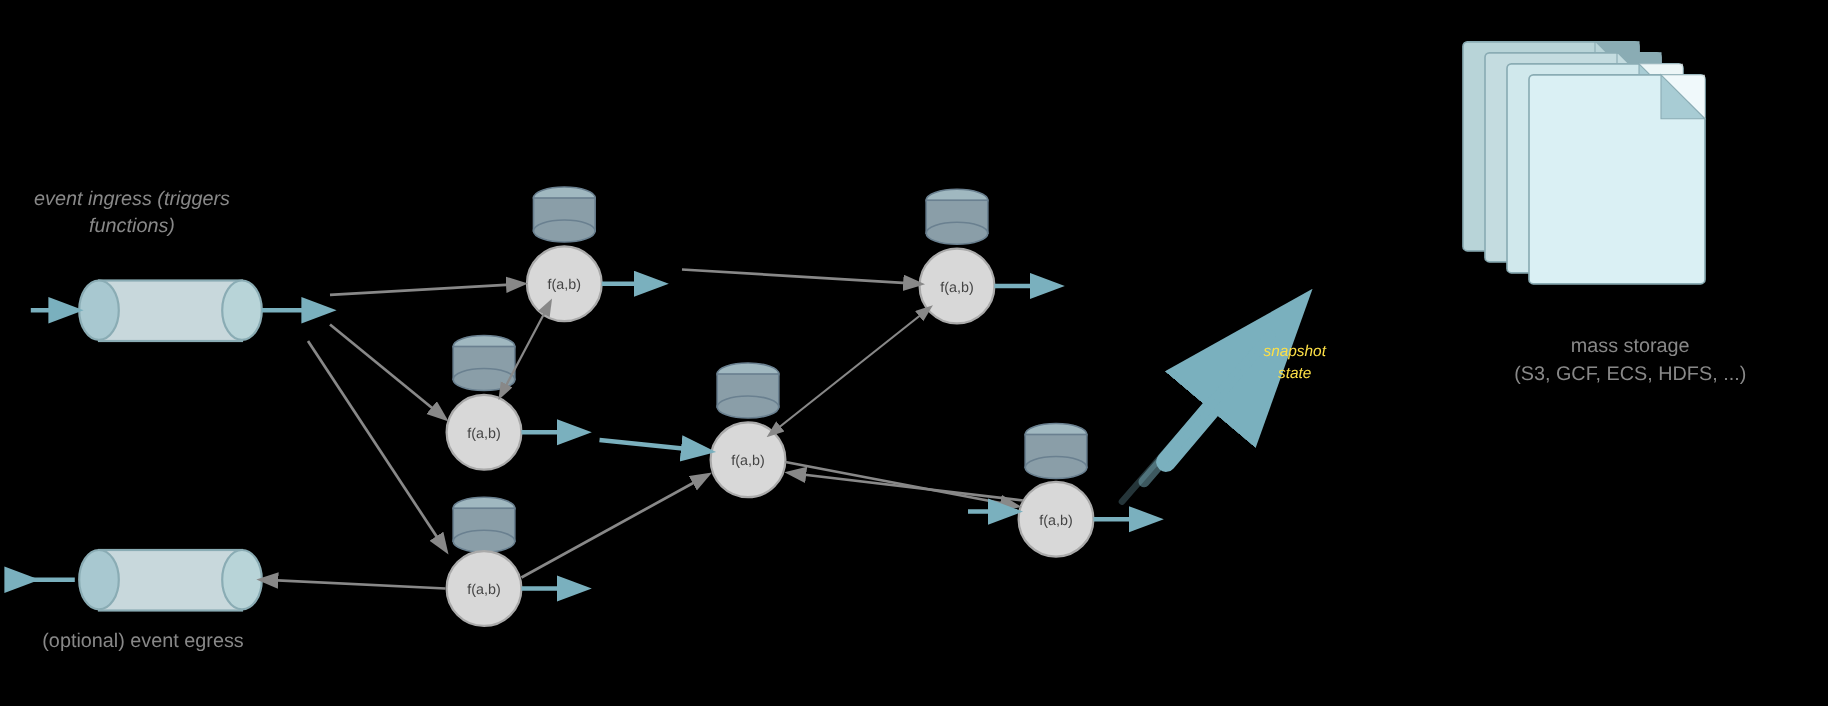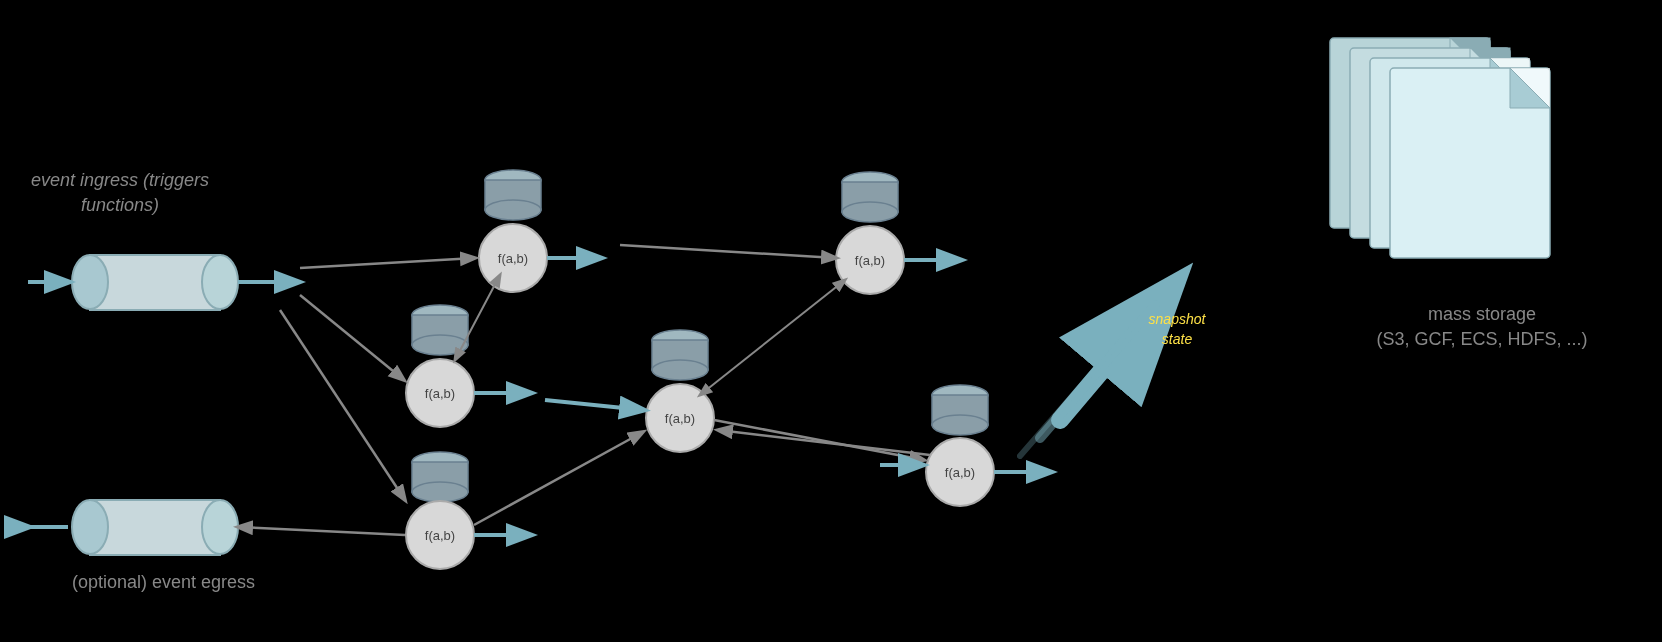--- a/index.html
+++ b/index.html
@@ -176,21 +176,21 @@
 
     <rect x="1390" y="68" width="160" height="190" rx="4" fill="#daf0f4" stroke="#8aacb4" stroke-width="1.5"></rect>
     <polygon points="1510,68 1550,68 1550,108" fill="white" opacity="0.6"></polygon>
     <polygon points="1510,68 1550,108 1510,108" fill="#a8ccd4" stroke="#8aacb4" stroke-width="1"></polygon>
 
   </svg>
 
   <div class="label" style="top:168px; left:20px; width:200px;font-style:italic;">event ingress
 (triggers functions)</div>
 
-  <div class="label" style="top:570px; left:5px; width:250px;text-align:right;">(optional) event egress</div>
+  <div class="label" style="top:570px; left:5px; width:250px;">(optional) event egress</div>
 
   <div class="label" style="top:278px; right:35px; width:290px; color:#888; font-size:18px;margin-top:24px;">
     mass storage<br>(S3, GCF, ECS, HDFS, ...)
   </div>
 
   <div class="label label-italic" style="top:310px; left:1082px; width:190px; color:#fde047; font-size:14px; text-align:center;">
     snapshot<br>state
   </div>
 
 </div>

